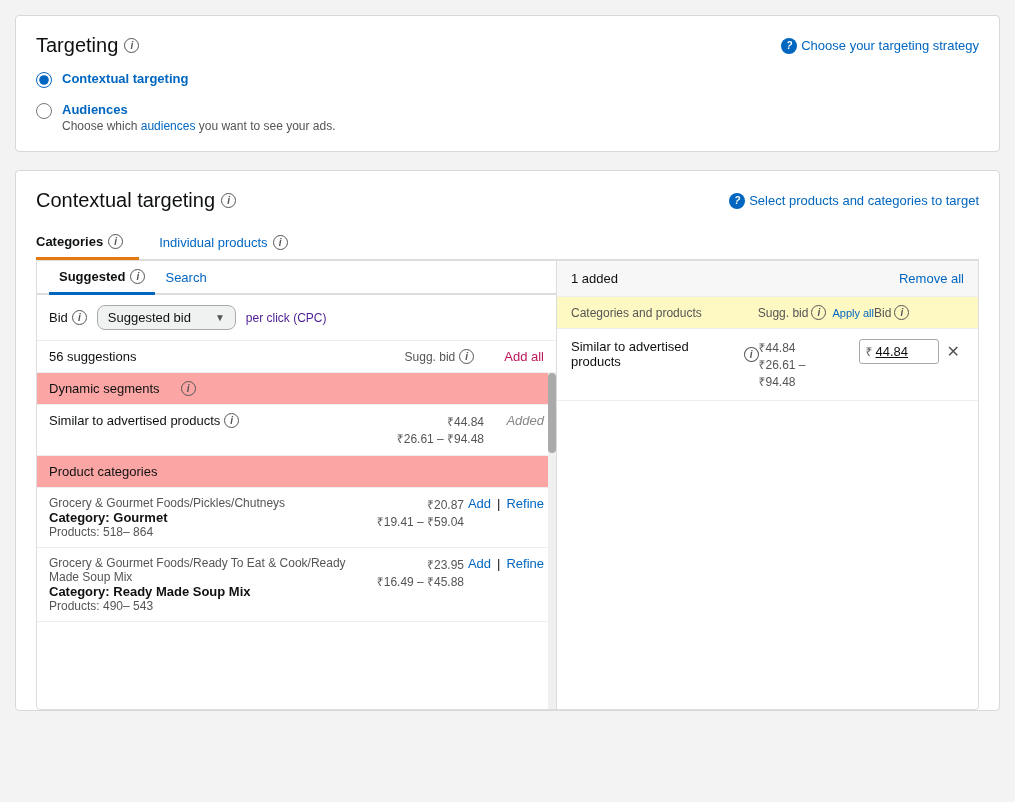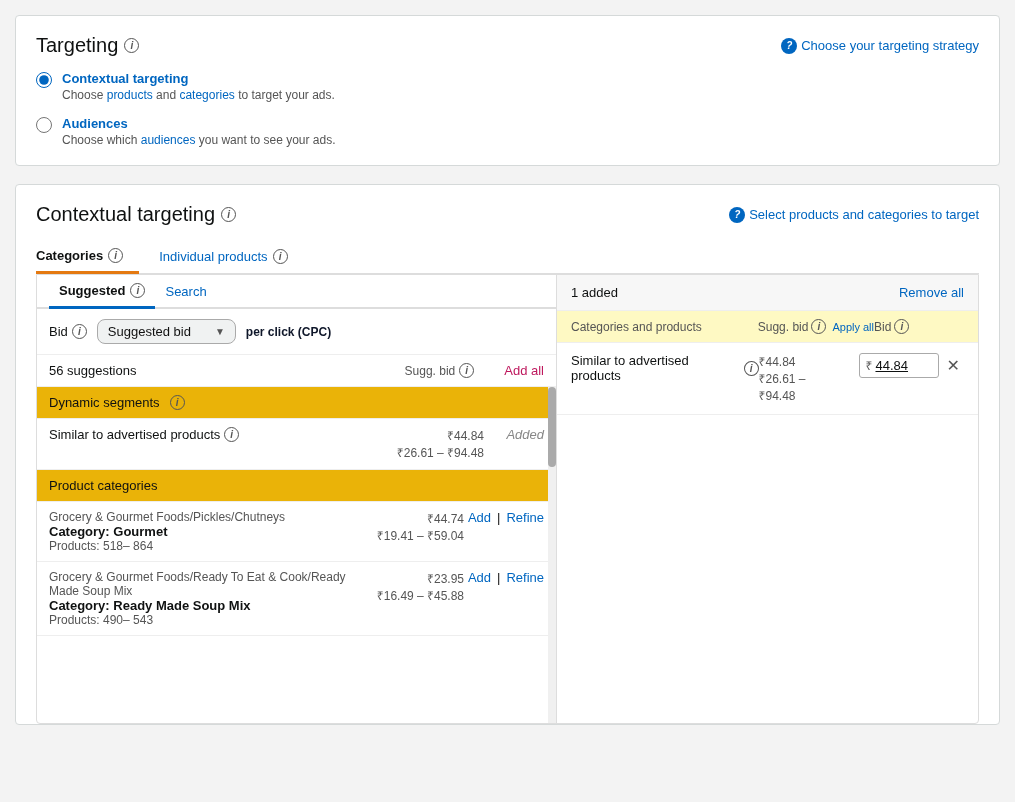--- a/index.html
+++ b/index.html
@@ -159,21 +159,21 @@
       align-items: center;
       border: 1px solid #aaa;
       border-radius: 8px;
       padding: 4px 10px;
       font-size: 13px;
       background: #f0f2f2;
       cursor: pointer;
       gap: 24px;
     }
     .bid-dropdown .chevron { font-size: 10px; color: #555; }
-    .per-click { font-size: 12px; color: #0f172a; font-weight: bold; }
+    .per-click { font-size: 12px; color: #4c1d95; }
 
     .suggestions-header {
       display: flex;
       align-items: center;
       justify-content: space-between;
       padding: 8px 12px;
       border-bottom: 1px solid #eee;
     }
     .suggestions-count { font-size: 13px; color: #0F1111; }
     .sugg-bid-header {
@@ -190,24 +190,24 @@
       background: none;
       border: none;
       padding: 0;
     }
 
     .segment-header {
       padding: 8px 12px;
       font-size: 13px;
       font-weight: 400;
       color: #0F1111;
-      background: #eab308;
-      display: flex;
-      align-items: center;
-      gap: 10px;
+      background: #fca5a5;
+      display: flex;
+      align-items: center;
+      gap: 21px;
       border-bottom: 1px solid #eee;
     }
 
     .list-item-row {
       display: flex;
       align-items: flex-start;
       padding: 8px 12px;
       border-bottom: 1px solid #eee;
       justify-content: space-between;
     }
@@ -373,23 +373,20 @@
     <a class="help-link">
       <span class="help-icon">?</span>
       <span>Choose your targeting strategy</span>
     </a>
   </div>
   <div class="radio-group">
     <div class="radio-item">
       <input type="radio" class="radio-input" name="targeting" checked="" style="">
       <div class="radio-label-group">
         <span class="radio-label-title">Contextual targeting</span>
-        <span class="radio-label-desc">
-          Choose <a>products</a> and <a>categories</a> to target your ads.
-        </span>
       </div>
     </div>
     <div class="radio-item">
       <input type="radio" class="radio-input" name="targeting" style="">
       <div class="radio-label-group">
         <span class="radio-label-title">Audiences</span>
         <span class="radio-label-desc">
           Choose which <a>audiences</a> you want to see your ads.
         </span>
       </div>
@@ -480,21 +477,21 @@
           <span>Product categories</span>
         </div>
 
         <div class="category-row">
           <div class="category-info">
             <div class="category-name">Grocery &amp; Gourmet Foods/Pickles/Chutneys</div>
             <div class="category-bold">Category: Gourmet</div>
             <div class="category-products">Products: 518– 864</div>
           </div>
           <div class="category-bid">
-            <div>₹44.74</div>
+            <div>₹20.87</div>
             <div>₹19.41 – ₹59.04</div>
           </div>
           <div class="category-actions">
             <a class="action-link">Add</a>
             <span>|</span>
             <a class="action-link">Refine</a>
           </div>
         </div>
 
         <div class="category-row">

